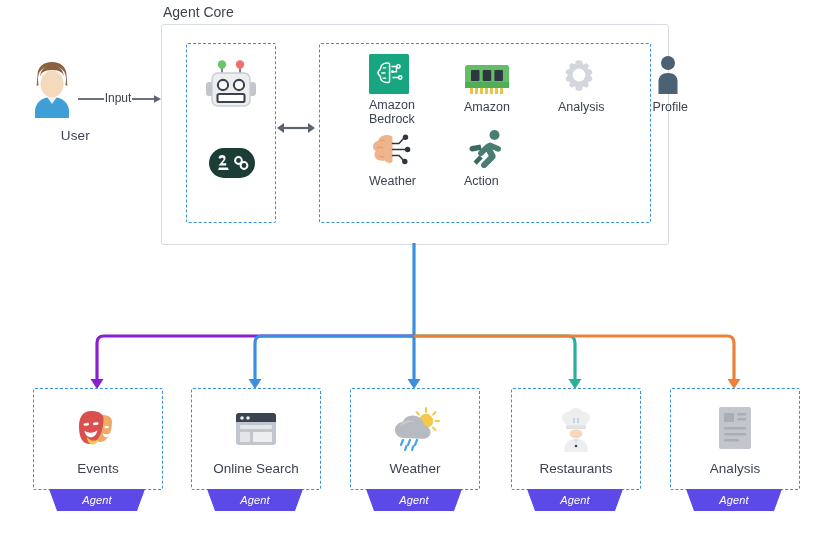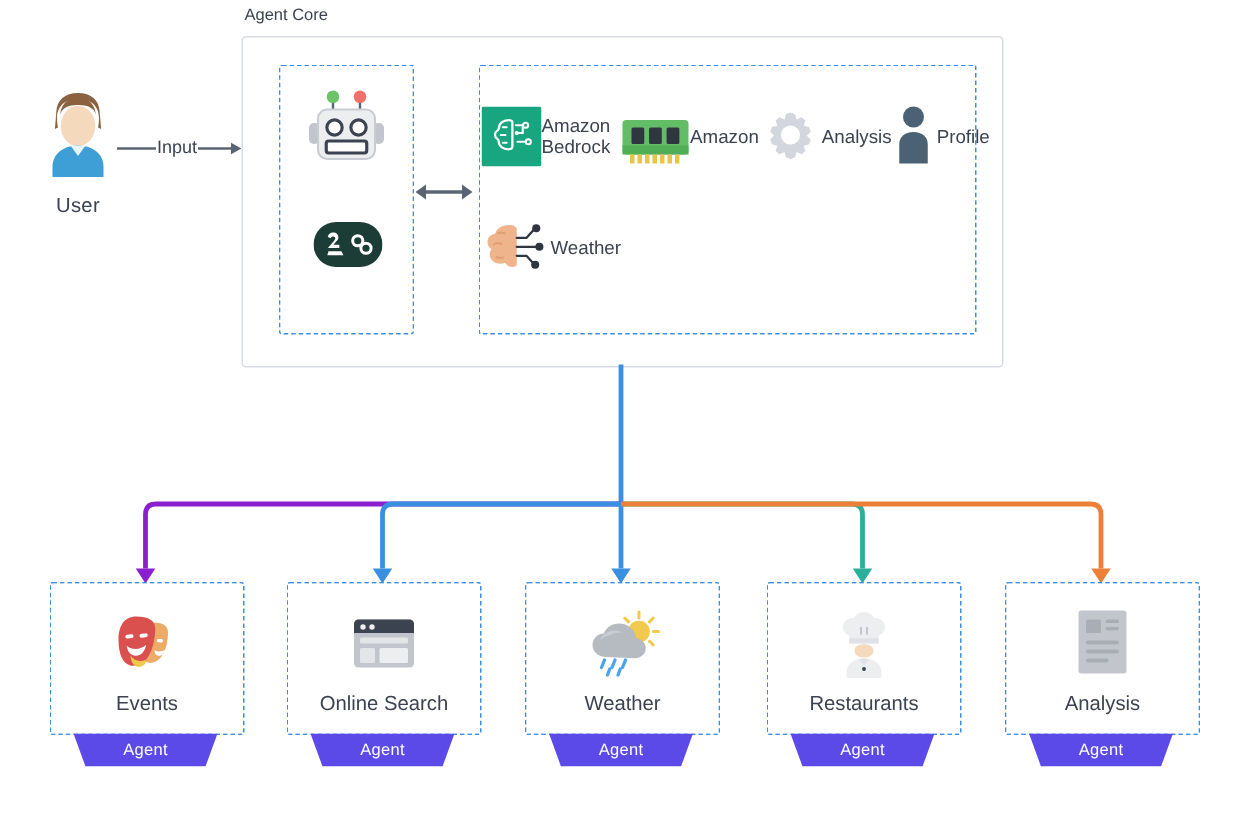--- a/index.html
+++ b/index.html
@@ -5,54 +5,54 @@
   html,body{margin:0;padding:0;}
   body{
     width:831px;height:557px;background:#ffffff;
     font-family:"Liberation Sans",sans-serif;
     color:#3c4350;overflow:hidden;position:relative;
   }
   .stage{position:absolute;inset:0;}
   .abs{position:absolute;}
 
   
-  #user-block{left:14px;top:58px;width:76px;text-align:center;}
+  #user-block{left:14px;top:58px;width:76px;text-align:right;}
   #user-label{margin-top:6px;font-size:13.5px;color:#3c4350;letter-spacing:.2px;}
 
   
   #input-arrow{left:76px;top:88px;width:88px;height:16px;
     display:flex;align-items:flex-end;justify-content:center;}
   #input-arrow .txt{font-size:12px;color:#3c4350;padding:0 1px;line-height:1;}
 
   
-  #agent-core-title{left:163px;top:4px;font-size:11px;color:#3c4350;}
+  #agent-core-title{left:163px;top:4px;font-size:14px;color:#3c4350;}
   #agent-core-box{left:161px;top:24px;width:506px;height:219px;
     border:1px solid #d7dce4;border-radius:3px;background:#fff;}
   .dashed{border:1.6px dashed #3b8fe0;border-radius:2px;background:#fff;}
   #core-left-box{left:186px;top:43px;width:88px;height:178px;}
   #core-right-box{left:319px;top:43px;width:330px;height:178px;}
 
   #robot-wrap{left:203px;top:60px;width:56px;height:52px;}
   #langchain-wrap{left:209px;top:148px;width:46px;height:30px;}
   #bidir-arrow{left:277px;top:121px;width:38px;height:14px;}
 
   
   #icon-grid{left:321px;top:52px;width:326px;height:160px;
     display:grid;grid-template-columns:repeat(4,1fr);grid-template-rows:74px 74px;}
-  .cell{display:flex;align-items:center;justify-content:flex-start;}
+  .cell{display:flex;flex-direction:column;align-items:flex-start;justify-content:flex-start;margin-left:48px;}
   .cell .glyph{height:44px;display:flex;align-items:flex-end;justify-content:center;}
   .cell .cap{margin-top:4px;font-size:12.5px;line-height:14px;text-align:center;color:#3c4350;}
 
   
   .agent-card{width:128px;height:100px;top:388px;
     display:flex;flex-direction:column;align-items:center;justify-content:center;}
   .agent-card .cicon{height:52px;display:flex;align-items:center;justify-content:center;}
   .agent-card .clabel{margin-top:6px;font-size:13.5px;color:#3c4350;}
   .banner{top:489px;width:96px;height:22px;}
-  .banner .bwrap{position:relative;width:96px;height:22px;}
+  .banner .bwrap{position:relative;width:96px;height:22px;font-style:italic;}
   .banner svg{position:absolute;inset:0;}
   .banner .btxt{position:absolute;inset:0;display:flex;align-items:center;
     justify-content:center;font-size:11px;color:#fff;letter-spacing:.2px;}
 </style>
 </head>
 <body>
 
 <div class="stage">
 
   <div class="abs" id="user-block">
@@ -192,20 +192,31 @@
           </g>
           <circle cx="36.5" cy="7.2" r="2.7" fill="#2f3640"></circle>
           <circle cx="38.6" cy="19.5" r="2.7" fill="#2f3640"></circle>
           <circle cx="35.8" cy="31.5" r="2.7" fill="#2f3640"></circle>
         </svg>
       </div>
       <div class="cap">Weather</div>
     </div>
 
 
+    <div class="cell">
+      <div class="glyph">
+        <svg width="42" height="42" viewBox="0 0 42 42">
+          <circle cx="30.5" cy="7" r="5" fill="#4a7c72"></circle>
+          <path d="M26.5 14.5c-2.5.4-4.6 1.7-6.4 3.5l-5.3 5.3c-1.1 1.1-1.1 2.9 0 4 1.1 1.1 2.9 1.1 4 0l3.6-3.6 2.4 4.4-6.9 6.8c-1.2 1.2-1.2 3.1 0 4.3 1.2 1.2 3.1 1.2 4.3 0l8.3-8.2c1.2-1.2 1.5-3 .7-4.5l-2.7-5 4.6 1.9c1.4.6 3 0 3.7-1.4.6-1.4 0-3.1-1.5-3.7l-6-2.5c-1.1-.5-2.2-1-2.8-1.3z" fill="#4a7c72"></path>
+          <path d="M16.5 16.5l-8.8 1.5c-1.5.3-2.5 1.7-2.2 3.2.3 1.5 1.7 2.5 3.2 2.2l9-1.6z" fill="#3c6a61"></path>
+          <path d="M9.5 33.5l6-6.3 3.2 3.3-6 6.2z" fill="#3c6a61"></path>
+        </svg>
+      </div>
+      <div class="cap">Action</div>
+    </div>
   </div>
 
   <svg class="abs" style="left:0;top:0;" width="831" height="557">
     <g fill="none" stroke-width="3.2" stroke-linecap="butt">
 
       <path d="M414 243 L414 336" stroke="#3b8fe0"></path>
 
       <path d="M414 336 L104 336 Q97 336 97 343 L97 379" stroke="#8b1fd0"></path>
 
       <path d="M414 336 L262 336 Q255 336 255 343 L255 379" stroke="#3b8fe0"></path>

